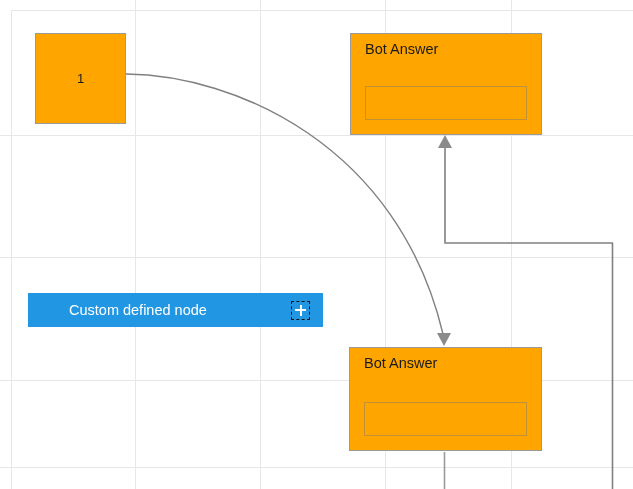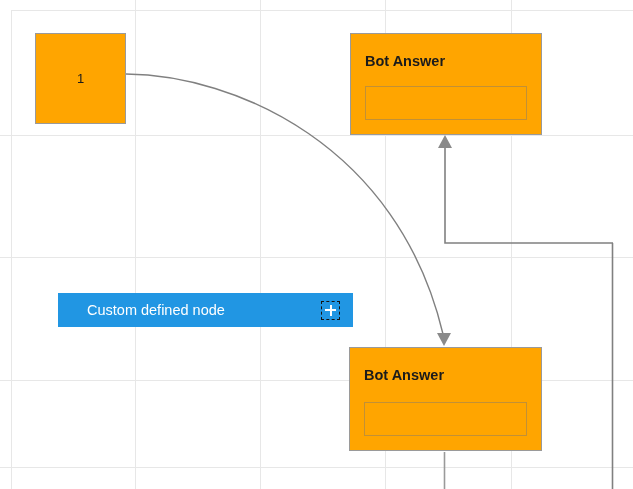--- a/index.html
+++ b/index.html
@@ -50,47 +50,45 @@
     color: #1b1b1b;
     font-size: 13px;
     line-height: 1;
   }
   .node-answer {
     padding: 0;
   }
   .node-answer-title {
     position: absolute;
     left: 14px;
-    top: 20px;
+    top: 8px;
     color: #1b1b1b;
     font-size: 14.5px;
     line-height: 1;
     white-space: nowrap;
-    font-weight: bold;
   }
   .node-answer-field {
     position: absolute;
     left: 14px;
     right: 14px;
     box-sizing: border-box;
     height: 34px;
     border: 1px solid #c9a25e;
     border-color: rgba(120,120,120,0.45);
     background: transparent;
   }
   
   .custom-bar {
     position: absolute;
     box-sizing: border-box;
     background: #2196e3;
     display: flex;
     align-items: center;
     justify-content: space-between;
-    padding: 0 13px 0 29px;
-    margin-left: 30px;
+    padding: 0 13px 0 41px;
   }
   .custom-bar-label {
     color: #ffffff;
     font-size: 14.5px;
     line-height: 1;
     white-space: nowrap;
   }
   .plus-box {
     width: 19px;
     height: 19px;

